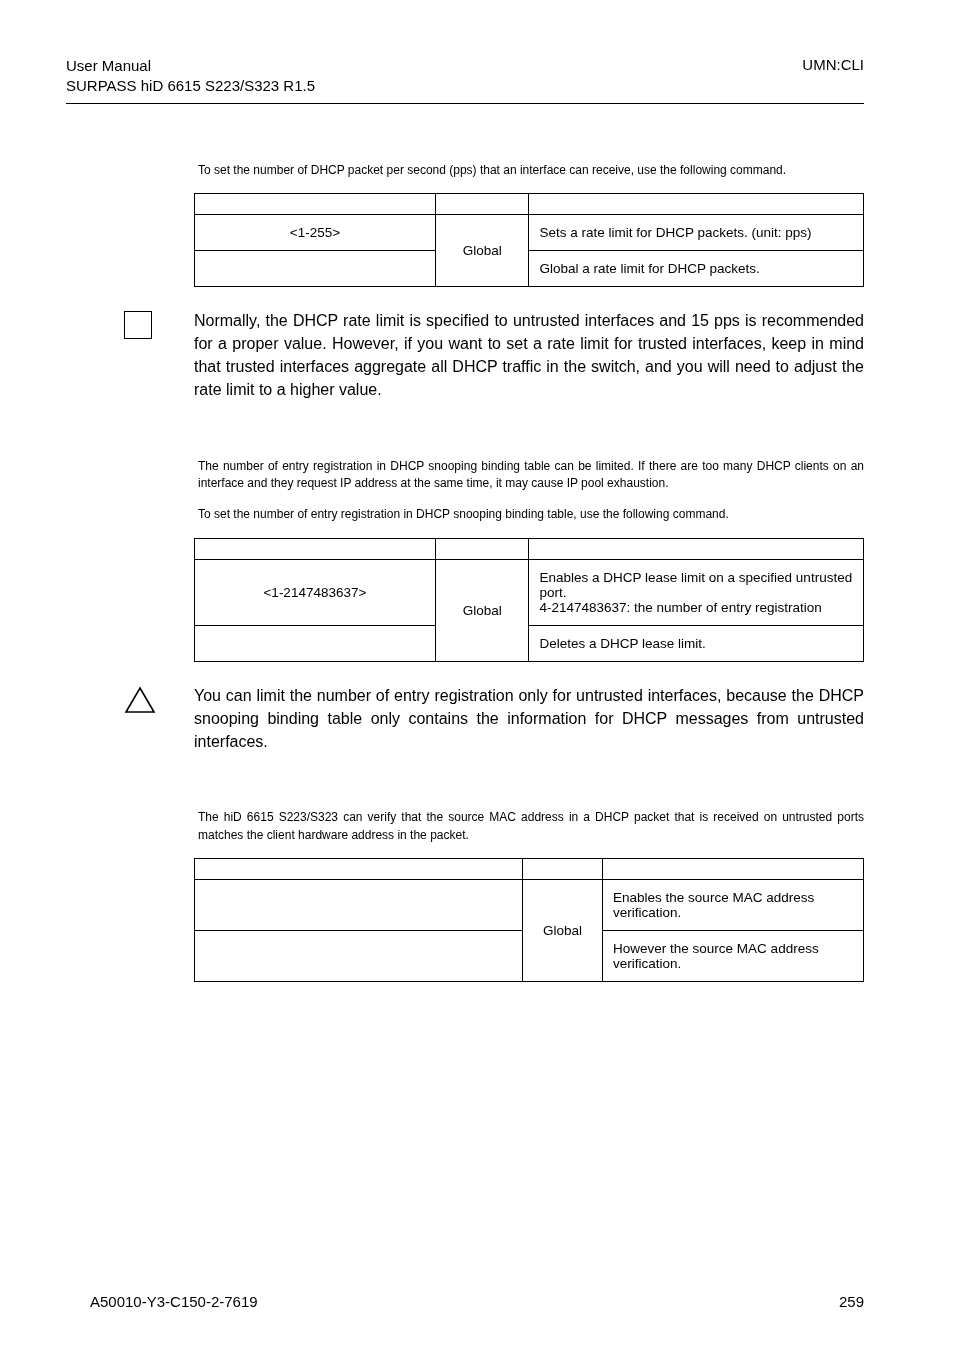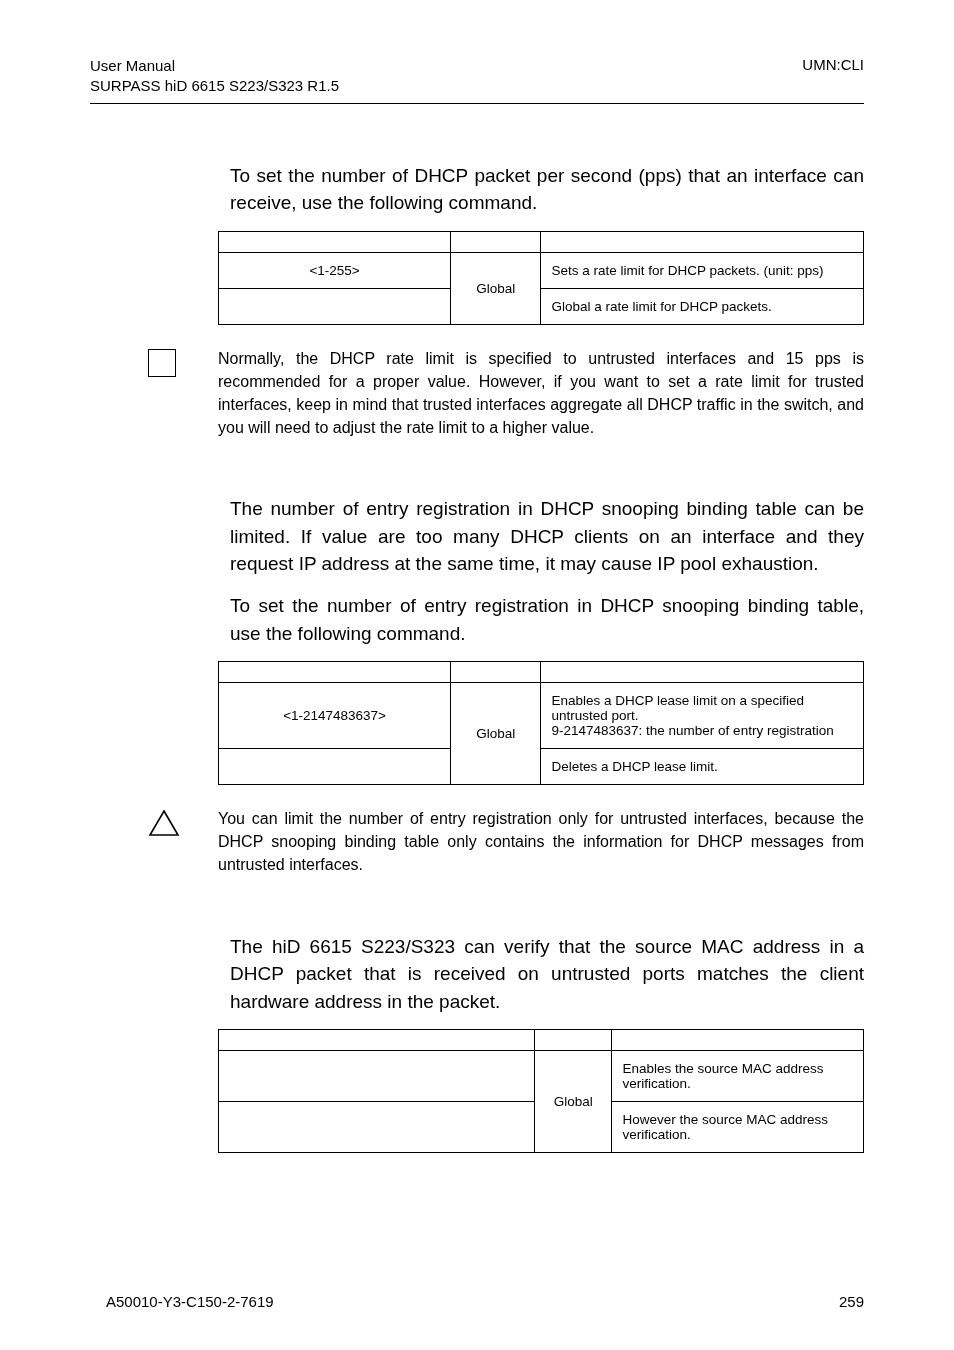--- a/index.html
+++ b/index.html
@@ -8,44 +8,44 @@
     background: #fff;
     font-family: Arial, Helvetica, sans-serif;
     color: #000;
     width: 954px;
   }
   .page {
     position: relative;
     width: 954px;
     height: 1350px;
     box-sizing: border-box;
-    padding: 56px 90px 40px 90px;
+    padding: 56px 90px 40px 66px;
   }
   .header-row {
     display: flex;
     justify-content: space-between;
     align-items: flex-start;
     font-size: 15px;
   }
   .header-left { line-height: 1.35; }
   .header-right { text-align: center; }
   .header-rule {
     border: none;
     border-top: 1.5px solid #000;
     margin: 6px 0 0 0;
   }
   .content {
     margin-left: 128px;
     margin-top: 58px;
   }
   .para {
-    font-size: 19px;
+    font-size: 12px;
     line-height: 1.45;
     text-align: justify;
-    margin: 0 0 14px 12px;
+    margin: 0 0 14px 4px;
   }
   table.cmd {
     border-collapse: collapse;
     width: 100%;
     margin: 10px 0 22px 0;
     font-size: 13.5px;
   }
   table.cmd th, table.cmd td {
     border: 1.4px solid #000;
     padding: 10px 10px;
@@ -89,21 +89,21 @@
     font-size: 16px;
     line-height: 1.45;
     text-align: justify;
   }
   .section-gap {
     height: 28px;
   }
   .footer {
     position: absolute;
     bottom: 40px;
-    left: 106px;
+    left: 90px;
     right: 90px;
     display: flex;
     justify-content: space-between;
     font-size: 15px;
   }
 </style>
 </head>
 <body>
 
 <div class="page">
@@ -140,36 +140,36 @@
     </tbody>
       </table>
 
     <div class="note-block">
       <div class="note-icon-square"></div>
       <div class="note-text">Normally, the DHCP rate limit is specified to untrusted interfaces and 15 pps is recommended for a proper value. However, if you want to set a rate limit for trusted interfaces, keep in mind that trusted interfaces aggregate all DHCP traffic in the switch, and you will need to adjust the rate limit to a higher value.</div>
     </div>
 
     <div class="section-gap"></div>
 
-    <p class="para">The number of entry registration in DHCP snooping binding table can be limited. If value are too many DHCP clients on an interface and they request IP address at the same time, it may cause IP pool exhaustion.</p>
+    <p class="para">The number of entry registration in DHCP snooping binding table can be limited. If there are too many DHCP clients on an interface and they request IP address at the same time, it may cause IP pool exhaustion.</p>
     <p class="para">To set the number of entry registration in DHCP snooping binding table, use the following command.</p>
 
     <table class="cmd">
       <tbody>
           <tr>
         <th class="col-cmd"></th>
         <th class="col-mode"></th>
         <th class="col-desc"></th>
       </tr>
       <tr>
         <td class="col-cmd" style="text-align:center;">&lt;1-2147483637&gt;</td>
         <td class="col-mode" rowspan="2">Global</td>
         <td class="col-desc">
           <span>Enables a DHCP lease limit on a specified untrusted port.</span><br>
-          <span>9-2147483637: the number of entry registration</span>
+          <span>4-2147483637: the number of entry registration</span>
         </td>
       </tr>
       <tr>
         <td class="col-cmd"></td>
         <td class="col-desc">Deletes a DHCP lease limit.</td>
       </tr>
     </tbody>
       </table>
 
     <div class="note-block">

